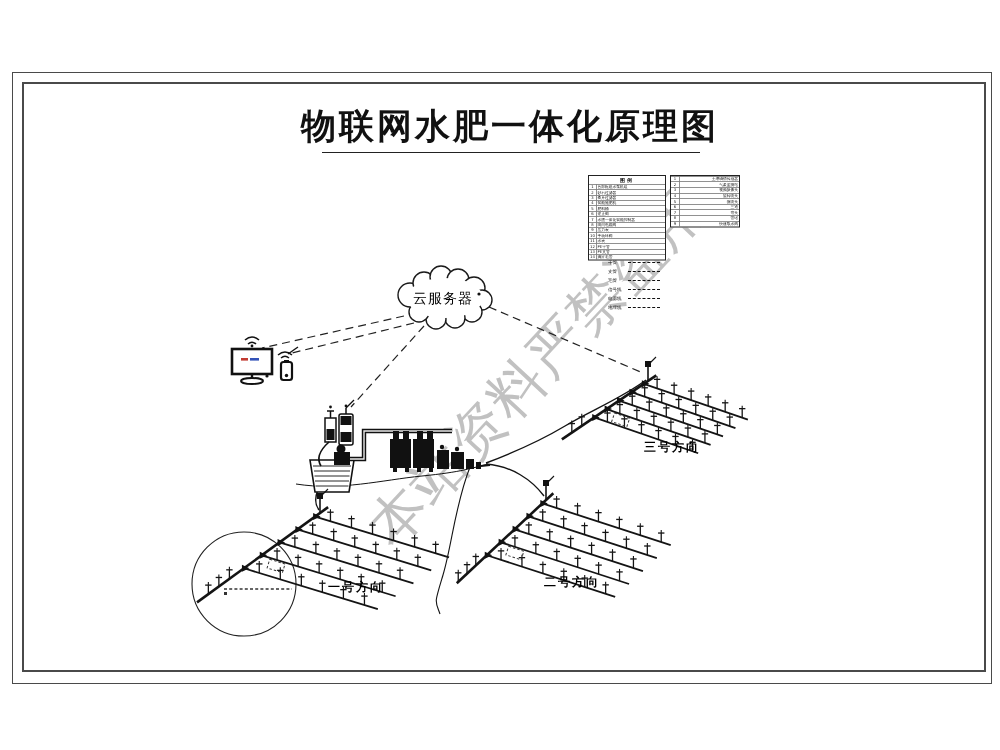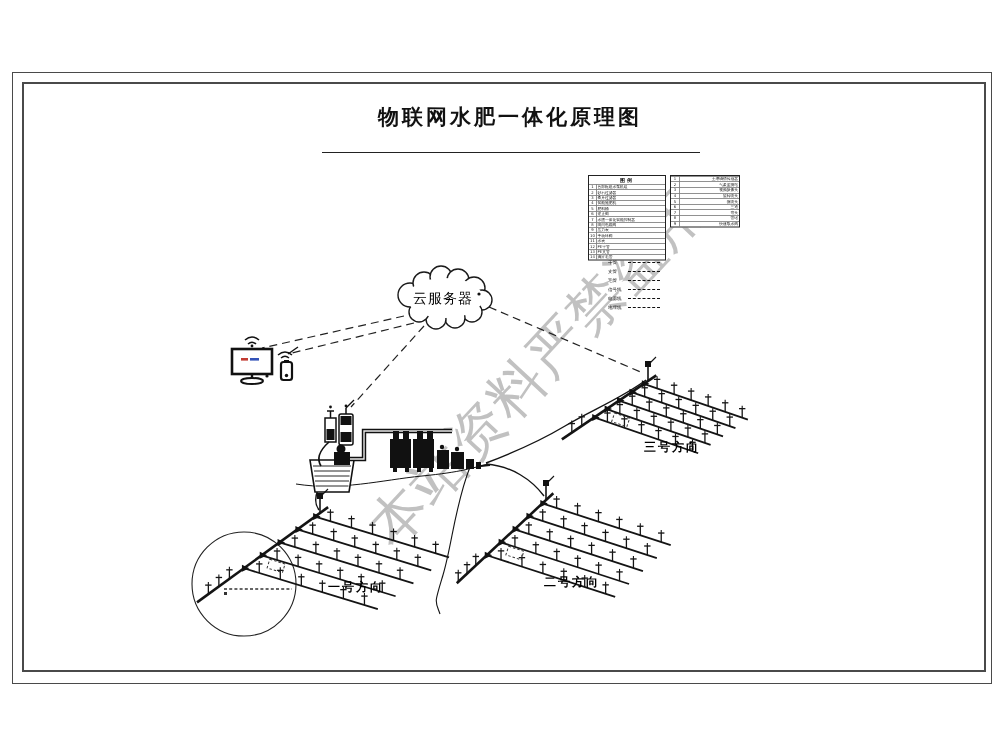--- a/index.html
+++ b/index.html
@@ -1,21 +1,21 @@
 <!DOCTYPE html>
 <html><head>
 <meta charset="utf-8">
 <style>
   html,body{margin:0;padding:0;background:#fff;}
   #page{position:relative;width:1000px;height:750px;background:#fff;overflow:hidden;
         font-family:"Liberation Serif","DejaVu Serif",serif;color:#111;}
   .frame-outer{position:absolute;left:12px;top:72px;width:978px;height:610px;border:1.5px solid #4a4a4a;}
   .frame-inner{position:absolute;left:22px;top:82px;width:960px;height:586px;border:2.5px solid #4a4a4a;}
   #title{position:absolute;left:300px;top:103px;width:420px;text-align:center;
-         font-size:21px;font-weight:600;letter-spacing:3px;}
+         font-size:35px;font-weight:600;letter-spacing:3px;}
   #title-underline{position:absolute;left:322px;top:152px;width:378px;height:0;border-top:1.6px solid #222;}
   #watermark{position:absolute;left:297px;top:327px;width:480px;height:80px;line-height:80px;
              text-align:center;font-size:56px;font-weight:500;letter-spacing:2px;
              transform:rotate(-47deg);opacity:.55;pointer-events:none;}
   svg text{font-family:"Liberation Serif","DejaVu Serif",serif;}
   
   .lgd{position:absolute;transform:scale(.5);transform-origin:0 0;background:#fff;
        border:2px solid #222;font-family:"DejaVu Sans",sans-serif;color:#111;}
   #legend-left{left:588px;top:175px;width:152px;}
   #legend-right{left:670px;top:175px;width:136px;}

